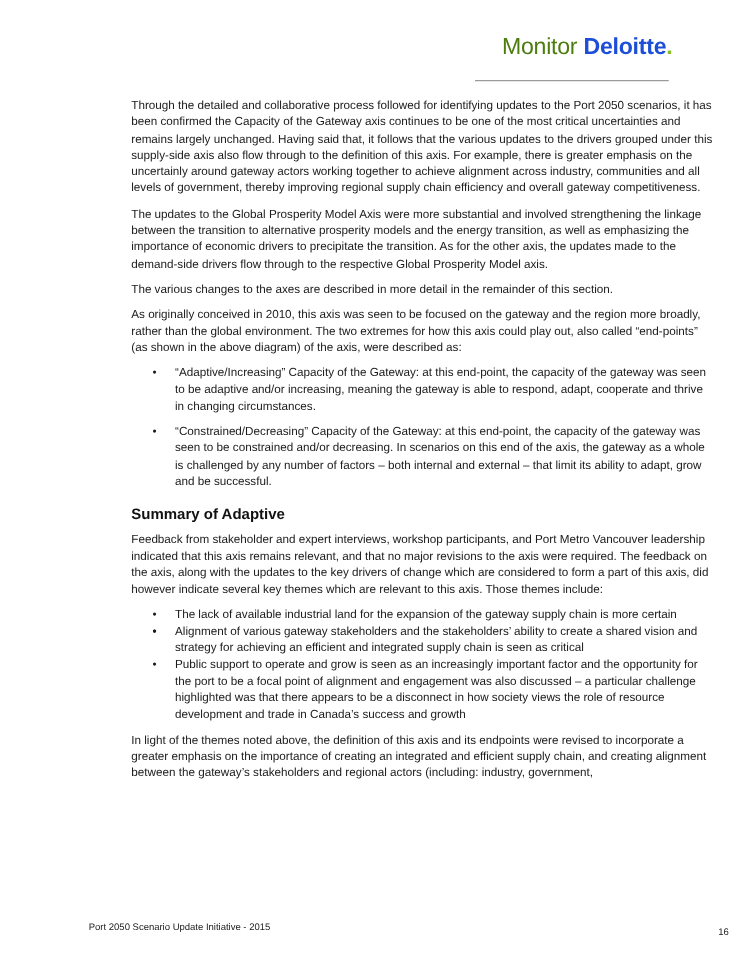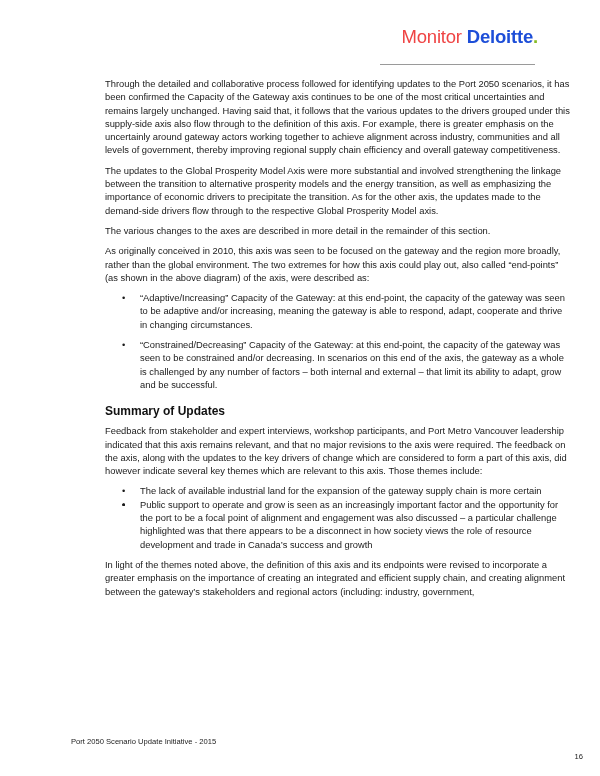--- a/index.html
+++ b/index.html
@@ -1,34 +1,34 @@
 <!DOCTYPE html>
 <html><head>
 <meta charset="utf-8">
 <style>
   html, body { margin: 0; padding: 0; background: #ffffff; }
   body { width: 600px; height: 776px; position: relative; overflow: hidden;
          font-family: "Liberation Sans", sans-serif; color: #1a1a1a; }
   .logo { position: absolute; top: 26px; right: 62px; font-size: 18.5px; letter-spacing: -0.2px; white-space: nowrap; }
-  .logo .m { color: #ef4444; font-weight: normal; }
+  .logo .m { color: #4d7c0f; font-weight: normal; }
   .logo .d { color: #1d4ed8; font-weight: bold; text-align: right; }
   .logo .dot { color: #86bc25; font-weight: bold; }
   .rule { position: absolute; top: 64px; left: 380px; width: 155px; height: 1px; background: #9a9a9a; }
   .content { position: absolute; left: 71px; top: 78px; width: 466px; font-size: 9.35px; line-height: 13.3px; margin-left: 34px; }
   p { margin: 0 0 7px 0; }
   h2 { margin: 13px 0 8px 0; font-size: 15.5px; line-height: 18px; color: #1f8fc4; font-weight: bold; }
   h2 .num { display: inline-block; width: 34px; }
   h3 { margin: 12px 0 6px 0; font-size: 12px; line-height: 15px; font-weight: bold; color: #111; }
   ul { margin: 0 0 7px 0; padding: 0; list-style: none; }
   ul li { position: relative; padding-left: 35px; }
   ul li .bullet { position: absolute; left: 17px; top: 0; }
   ul.spaced li { margin-bottom: 7px; }
   ul.tight li { margin-bottom: 0; }
   .footer { position: absolute; top: 737px; left: 71px; width: 512px; font-size: 7.6px; color: #222; }
-  .footer .page { position: absolute; right: 0; top: 15px; }
+  .footer .page { position: absolute; right: 0; top: 4px; }
 </style>
 </head>
 <body>
 
 <div class="logo">
   <span class="m">Monitor</span>
   <span class="d">Deloitte</span><span class="dot">.</span>
 </div>
 <div class="rule"></div>
 
@@ -43,33 +43,34 @@
     <li>
       <span class="bullet">•</span>
       <span>“Adaptive/Increasing” Capacity of the Gateway: at this end-point, the capacity of the gateway was seen to be adaptive and/or increasing, meaning the gateway is able to respond, adapt, cooperate and thrive in changing circumstances.</span>
     </li>
     <li>
       <span class="bullet">•</span>
       <span>“Constrained/Decreasing” Capacity of the Gateway: at this end-point, the capacity of the gateway was seen to be constrained and/or decreasing. In scenarios on this end of the axis, the gateway as a whole is challenged by any number of factors – both internal and external – that limit its ability to adapt, grow and be successful.</span>
     </li>
   </ul>
 
-  <h3>Summary of Updates</h3>
+  <h3>Summary of Adaptive</h3>
   <p>Feedback from stakeholder and expert interviews, workshop participants, and Port Metro Vancouver leadership indicated that this axis remains relevant, and that no major revisions to the axis were required. The feedback on the axis, along with the updates to the key drivers of change which are considered to form a part of this axis, did however indicate several key themes which are relevant to this axis. Those themes include:</p>
 
   <ul class="tight">
     <li>
       <span class="bullet">•</span>
       <span>The lack of available industrial land for the expansion of the gateway supply chain is more certain</span>
     </li>
     <li>
       <span class="bullet">•</span>
     </li>
     <li>
       <span class="bullet">•</span>
+      <span>Alignment of various gateway stakeholders and the stakeholders’ ability to create a shared vision and strategy for achieving an efficient and integrated supply chain is seen as critical</span>
     </li>
     <li>
       <span class="bullet">•</span>
       <span>Public support to operate and grow is seen as an increasingly important factor and the opportunity for the port to be a focal point of alignment and engagement was also discussed – a particular challenge highlighted was that there appears to be a disconnect in how society views the role of resource development and trade in Canada’s success and growth</span>
     </li>
   </ul>
 
   <p>In light of the themes noted above, the definition of this axis and its endpoints were revised to incorporate a greater emphasis on the importance of creating an integrated and efficient supply chain, and creating alignment between the gateway’s stakeholders and regional actors (including: industry, government,</p>
 </div>
 

